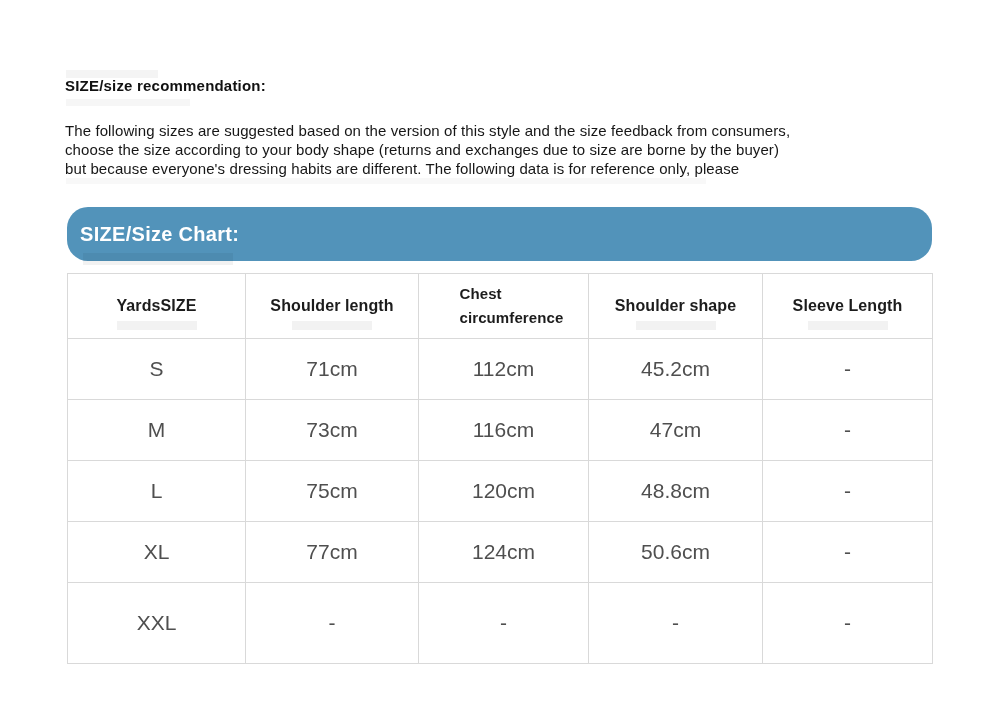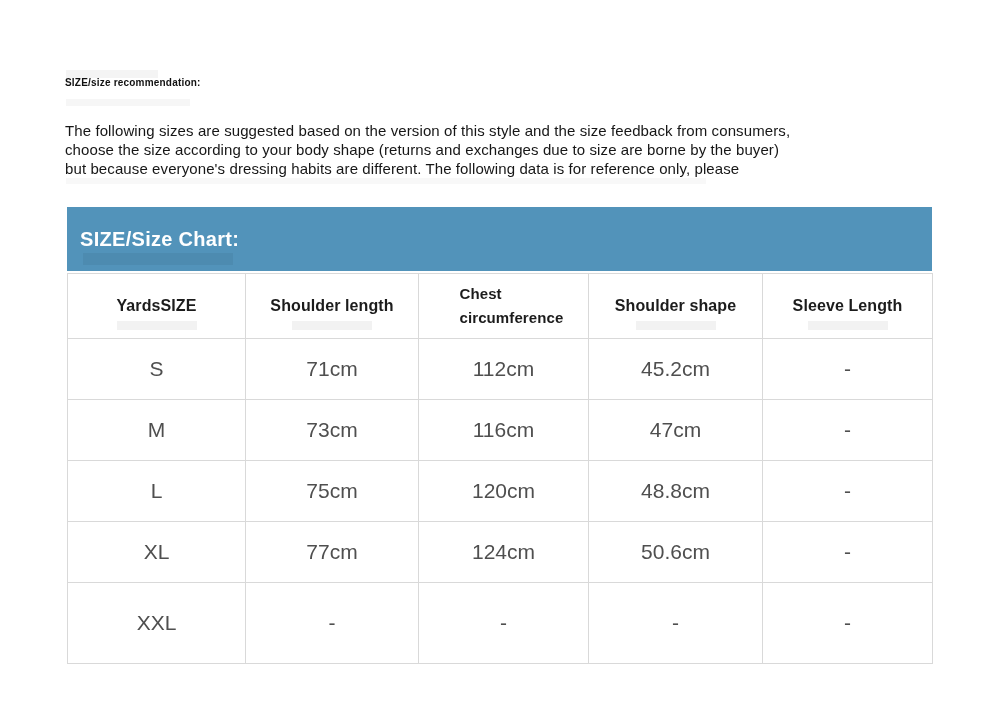--- a/index.html
+++ b/index.html
@@ -7,34 +7,34 @@
   body {
     width: 1000px; height: 708px;
     position: relative;
     font-family: "Liberation Sans", "DejaVu Sans", sans-serif;
     overflow: hidden;
   }
   .page { position: absolute; inset: 0; background: #ffffff; }
 
   .reco-heading {
     position: absolute; left: 65px; top: 77px;
-    font-size: 10px; font-weight: bold; color: #111111;
+    font-size: 15px; font-weight: bold; color: #111111;
     letter-spacing: 0.2px;
   }
   .reco-body {
     position: absolute; left: 65px; top: 121px; width: 880px;
     font-size: 15px; font-weight: normal; color: #161616;
     line-height: 19px; letter-spacing: 0.1px;
   }
 
   .chart-banner {
     position: absolute; left: 67px; top: 207px;
-    width: 865px; height: 64px;
+    width: 865px; height: 54px;
     background: #5293ba;
-    display: flex; align-items: center;
+    display: flex; align-items: center; border-radius: 21px;
   }
   .chart-banner-title {
     color: #ffffff; font-weight: bold; font-size: 20px;
     padding-left: 13px; letter-spacing: 0.3px;
     position: relative; z-index: 2;
   }
   .banner-ghost {
     position: absolute; left: 16px; top: 46px; width: 150px; height: 12px;
     background: rgba(0,0,0,0.05); z-index: 1;
   }

